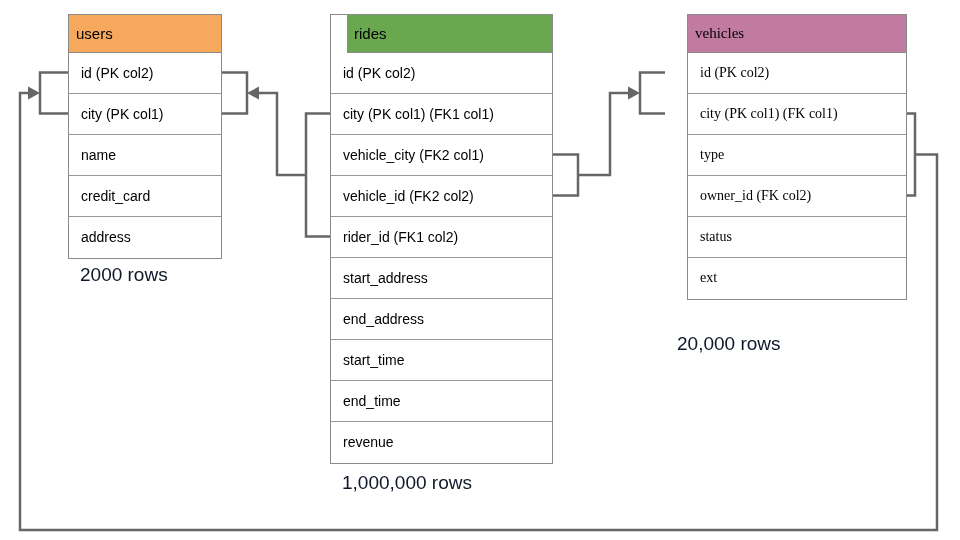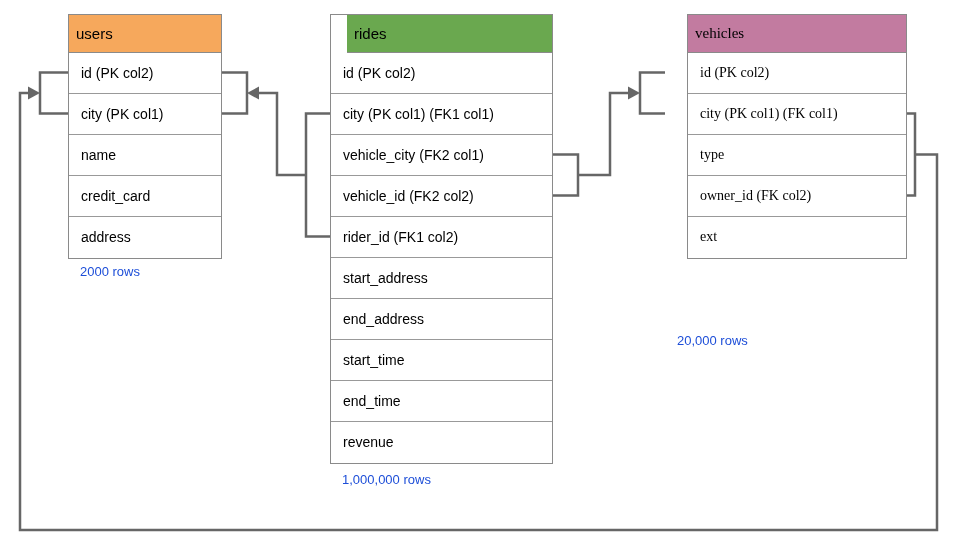--- a/index.html
+++ b/index.html
@@ -46,22 +46,22 @@
     padding-left: 12px;
     font-size: 14px;
     color: #000000;
     border-bottom: 1px solid #999999;
     background: #ffffff;
     white-space: nowrap;
   }
   .trow:last-child { border-bottom: none; }
   .rowcount {
     position: absolute;
-    font-size: 13px;
-    color: #1d4ed8;
+    font-size: 19px;
+    color: #0f172a;
     white-space: nowrap;
   }
   #users-table    { left: 68px;  top: 14px; width: 154px; }
   #rides-table    { left: 330px; top: 14px; width: 223px; }
   #vehicles-table { left: 687px; top: 14px; width: 220px; font-family: Liberation Serif, serif; }
   #users-rowcount    { left: 80px;  top: 264px; }
   #rides-rowcount    { left: 342px; top: 472px; }
   #vehicles-rowcount { left: 677px; top: 333px; }
 </style>
 </head>
@@ -122,18 +122,19 @@
   </div>
   <div class="rowcount" id="rides-rowcount">1,000,000 rows</div>
 
   <div class="db-table" id="vehicles-table">
     <div class="thead" style="background: rgb(194, 123, 160);">vehicles</div>
     <div>
         <div class="trow">id (PK col2)</div>
         <div class="trow">city (PK col1) (FK col1)</div>
         <div class="trow">type</div>
         <div class="trow">owner_id (FK col2)</div>
+        <div class="trow">status</div>
         <div class="trow">ext</div>
       </div>
   </div>
   <div class="rowcount" id="vehicles-rowcount">20,000 rows</div>
 
 </div>
 
 </body></html>

